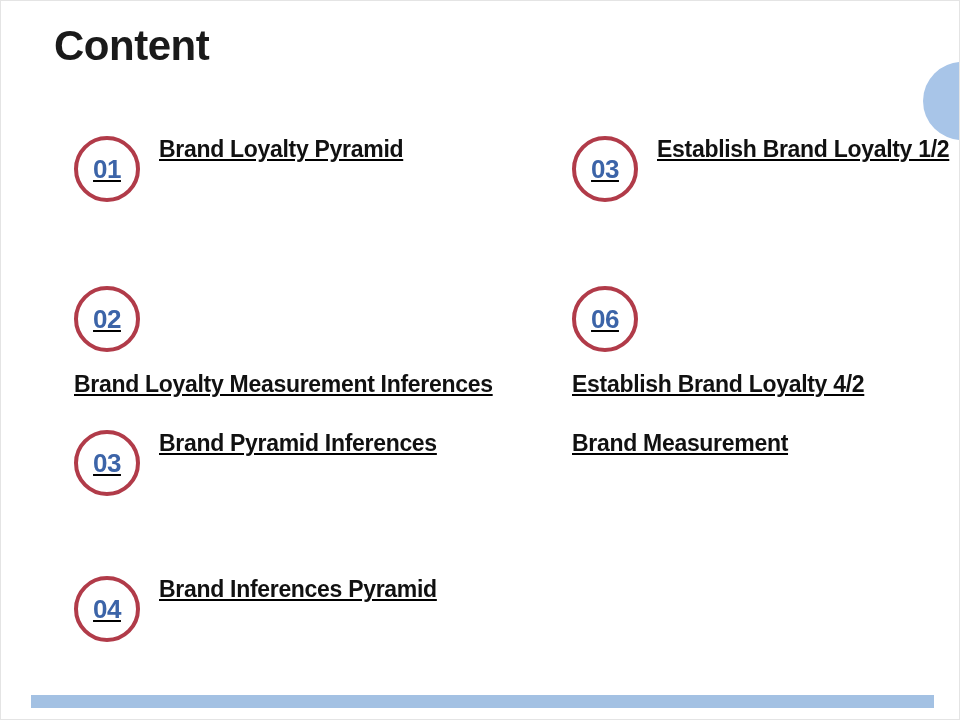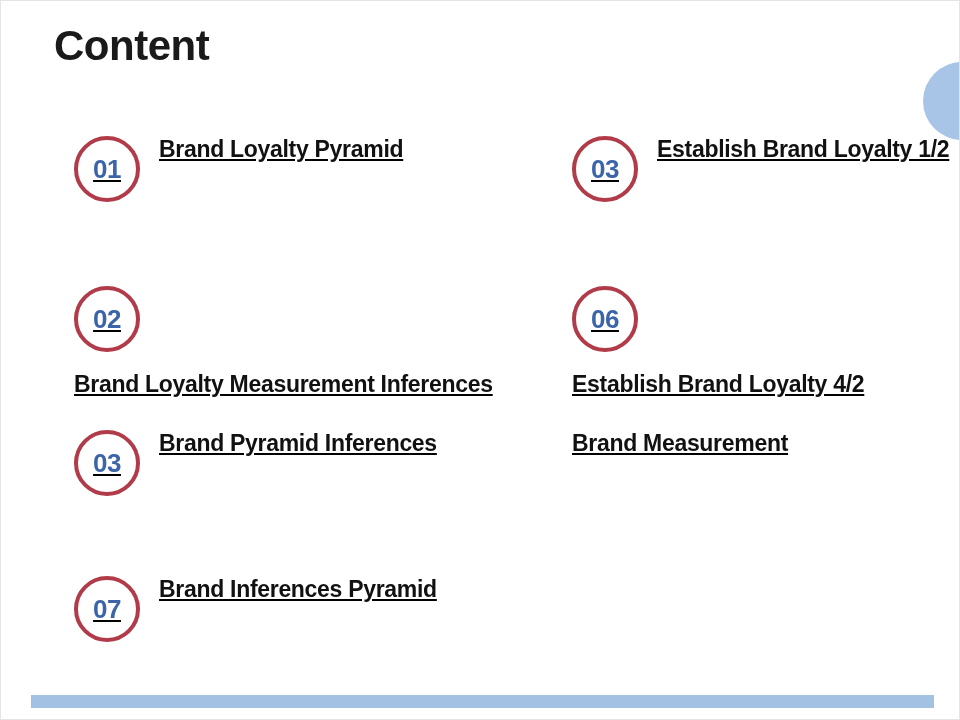--- a/index.html
+++ b/index.html
@@ -99,21 +99,21 @@
 
   <div class="row" style="left:73px;top:429px;">
     <div class="num-circle">
       <span class="num">03</span>
     </div>
     <span class="label">Brand Pyramid Inferences</span>
   </div>
 
   <div class="row" style="left:73px;top:575px;">
     <div class="num-circle">
-      <span class="num">07</span>
+      <span class="num">04</span>
     </div>
     <span class="label">Brand Inferences Pyramid</span>
   </div>
 
   <div class="row" style="left:571px;top:135px;">
     <div class="num-circle">
       <span class="num">03</span>
     </div>
     <span class="label">Establish Brand Loyalty 1/2</span>
   </div>

